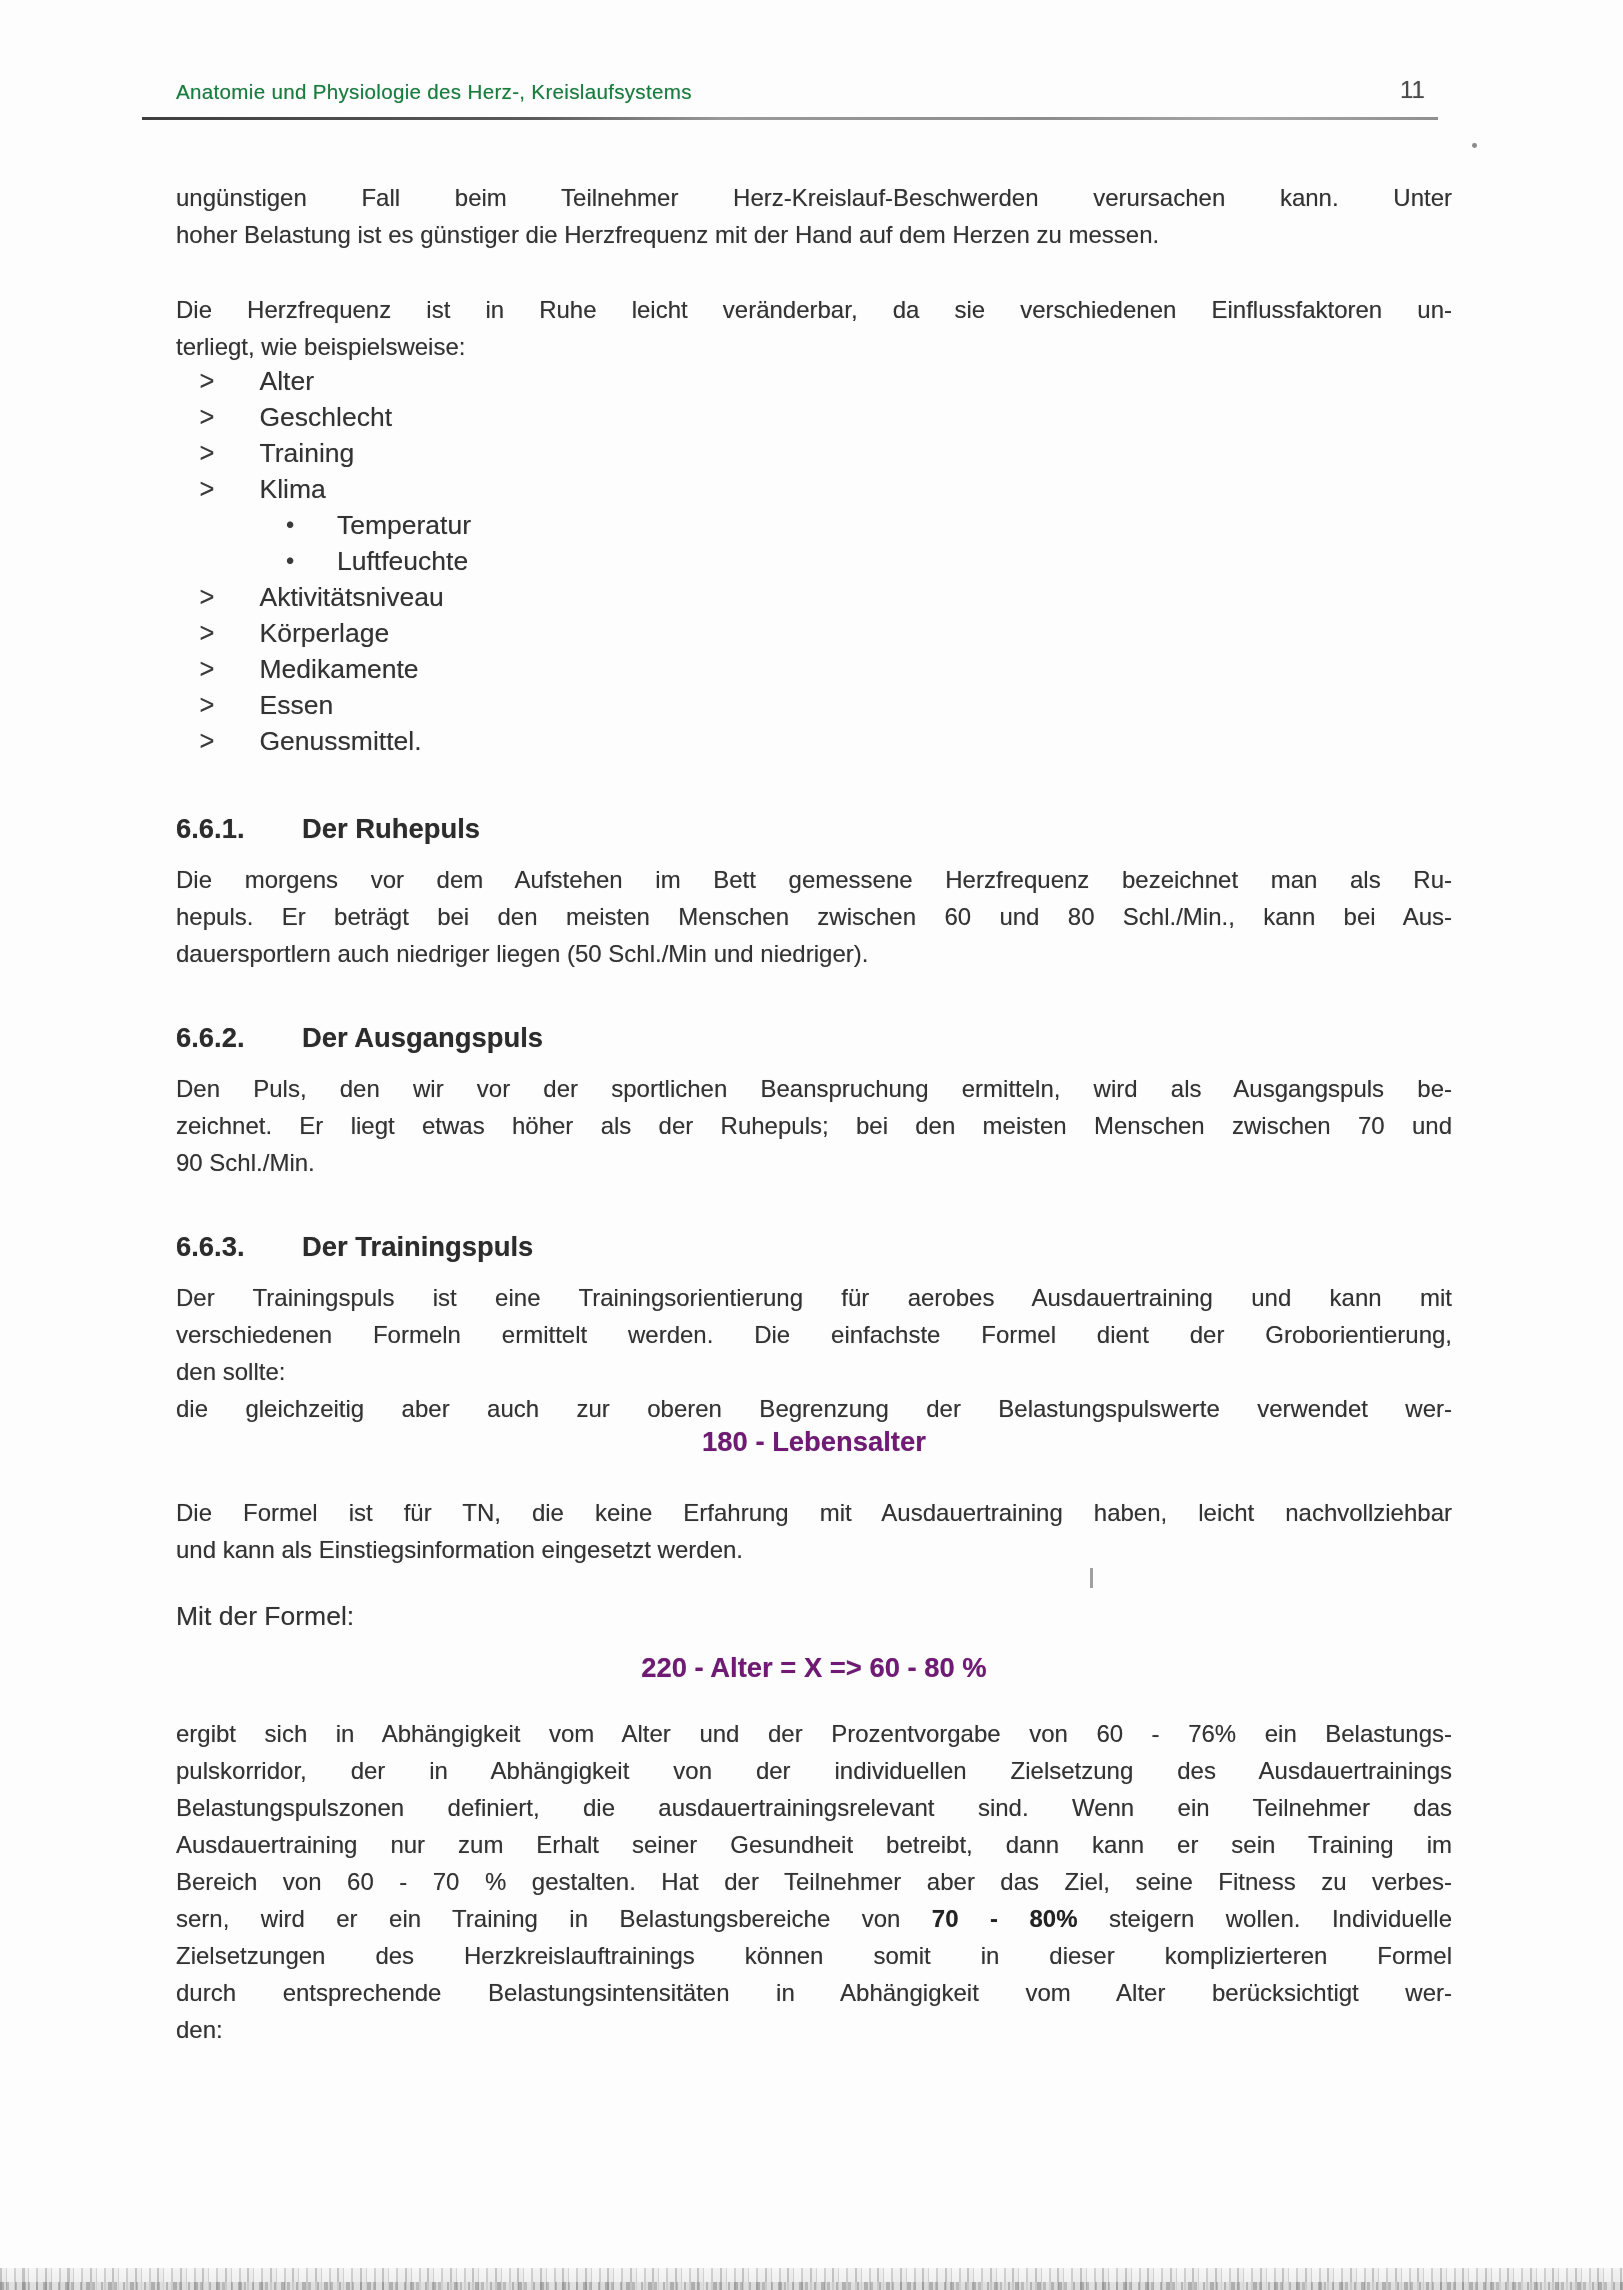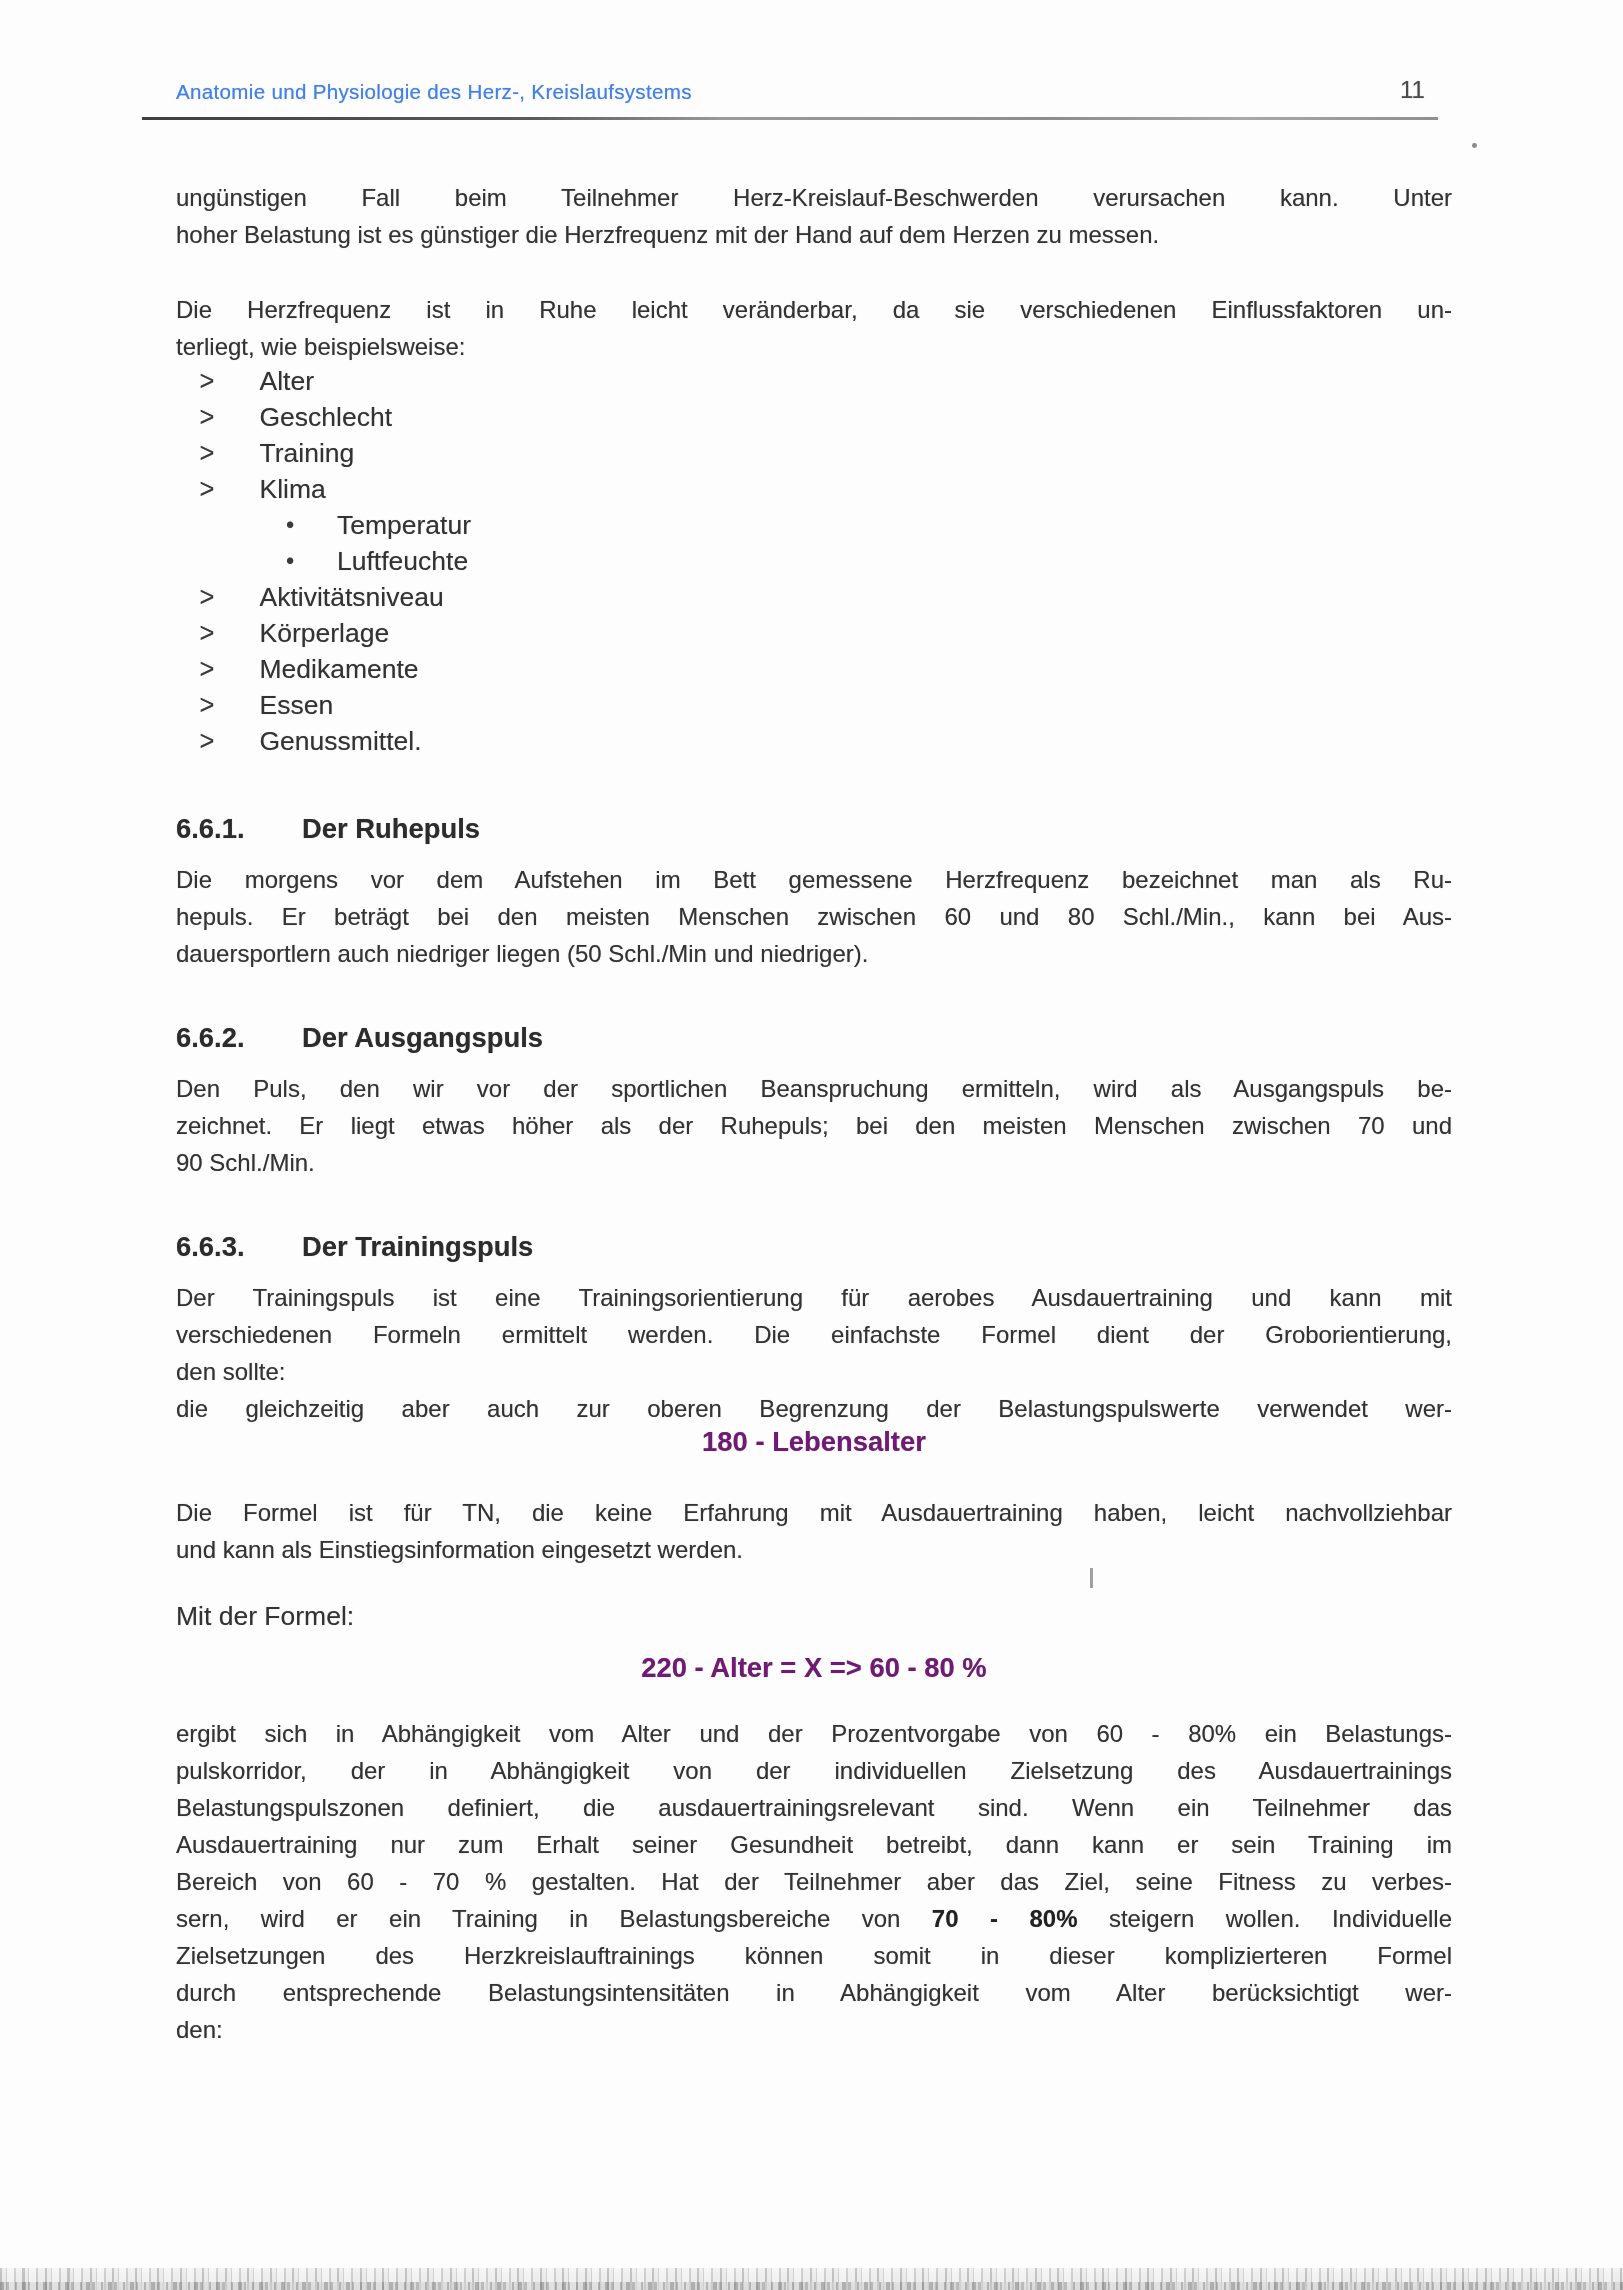--- a/index.html
+++ b/index.html
@@ -10,21 +10,21 @@
     color:#333333;
     position:relative;
     overflow:hidden;
   }
   .page { position:absolute; inset:0; }
   .scan-text { text-shadow:0 0 0.8px rgba(50,50,50,0.45); }
 
   
   .header-title {
     position:absolute; left:176px; top:80px;
-    font-size:20.6px; color:#3b82f6;
+    font-size:20.6px; color:#15803d;
     letter-spacing:0.3px;
     text-shadow:0 0 1px rgba(110,110,110,0.6);
   }
   .page-number {
     position:absolute; left:1400px; top:76px;
     font-size:24px; color:#4a4a4a;
     text-shadow:0 0 1px rgba(70,70,70,0.5);
   }
   .header-rule {
     position:absolute; left:142px; top:117px;
@@ -207,21 +207,21 @@
   <div class="para" style="top:1494px">
     <div class="line">Die Formel ist für TN, die keine Erfahrung mit Ausdauertraining haben, leicht nachvollziehbar</div>
     <div class="line last">und kann als Einstiegsinformation eingesetzt werden.</div>
   </div>
 
   <div class="plainline" style="top:1598px">Mit der Formel:</div>
 
   <div class="formula" style="top:1649px">220 - Alter = X =&gt; 60 - 80 %</div>
 
   <div class="para" style="top:1715px">
-    <div class="line">ergibt sich in Abhängigkeit vom Alter und der Prozentvorgabe von 60 - 80% ein Belastungs-</div>
+    <div class="line">ergibt sich in Abhängigkeit vom Alter und der Prozentvorgabe von 60 - 76% ein Belastungs-</div>
     <div class="line">pulskorridor, der in Abhängigkeit von der individuellen Zielsetzung des Ausdauertrainings</div>
     <div class="line">Belastungspulszonen definiert, die ausdauertrainingsrelevant sind. Wenn ein Teilnehmer das</div>
     <div class="line">Ausdauertraining nur zum Erhalt seiner Gesundheit betreibt, dann kann er sein Training im</div>
     <div class="line">Bereich von 60 - 70 % gestalten. Hat der Teilnehmer aber das Ziel, seine Fitness zu verbes-</div>
     <div class="line"><span>sern, wird er ein Training in Belastungsbereiche von </span><span class="b70">70 - 80%</span><span> steigern wollen. Individuelle</span></div>
     <div class="line">Zielsetzungen des Herzkreislauftrainings können somit in dieser komplizierteren Formel</div>
     <div class="line">durch entsprechende Belastungsintensitäten in Abhängigkeit vom Alter berücksichtigt wer-</div>
     <div class="line last">den:</div>
   </div>
 

